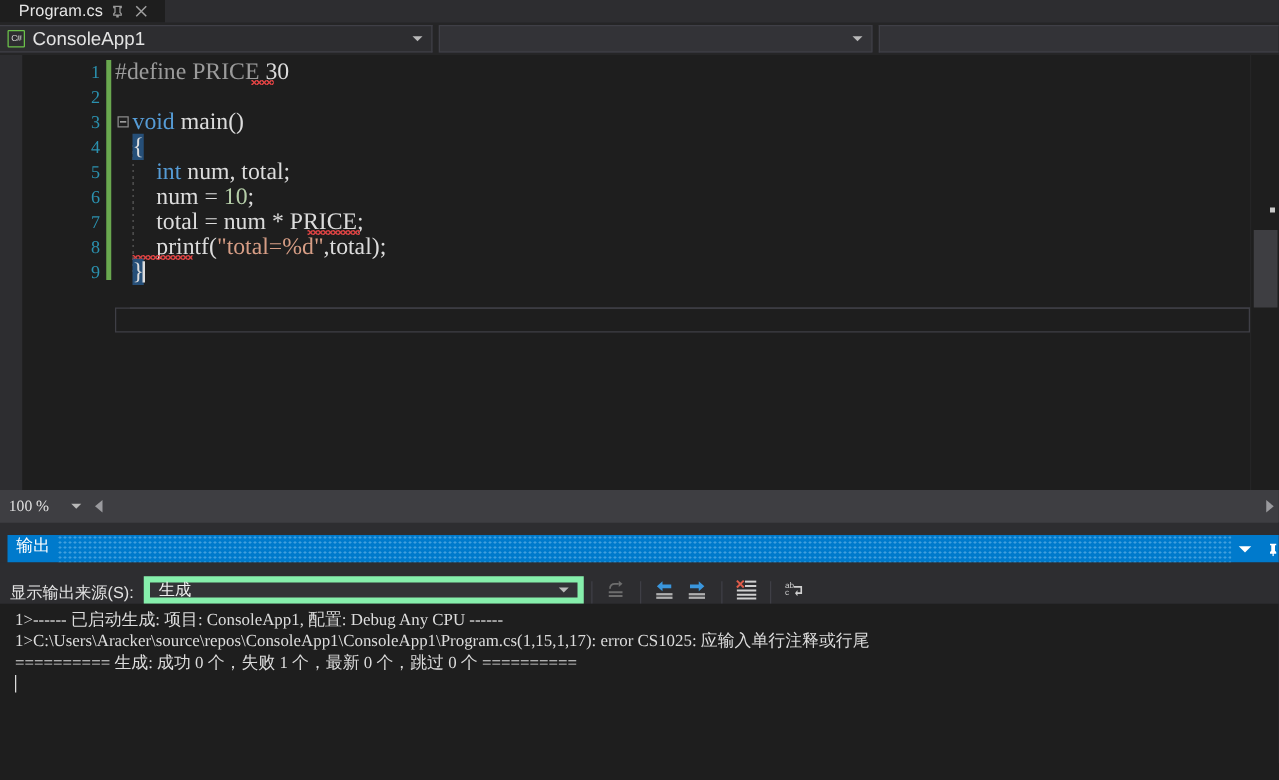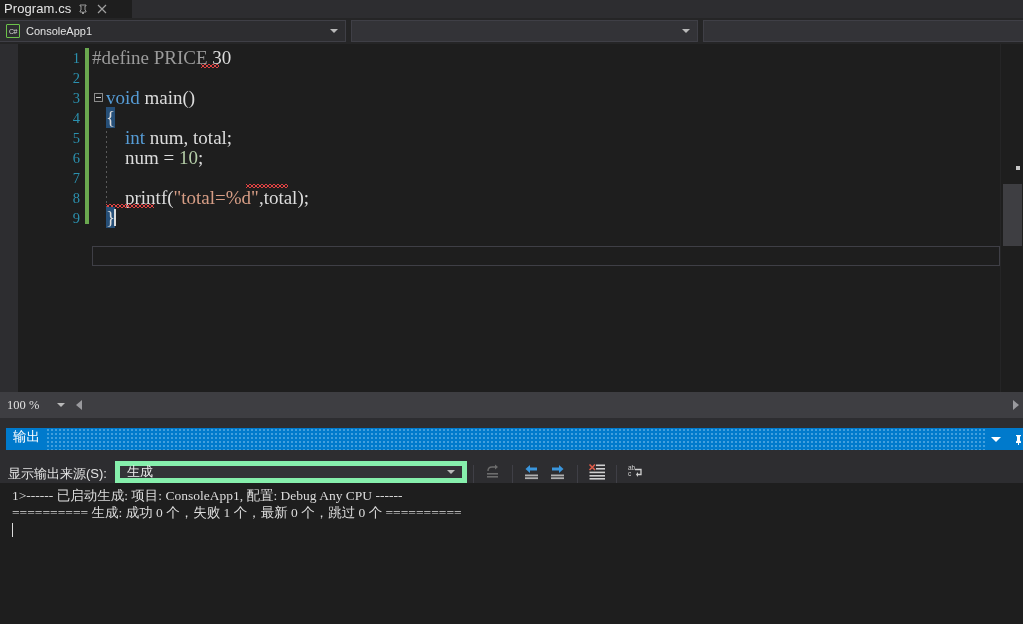--- a/index.html
+++ b/index.html
@@ -12,21 +12,21 @@
   #app { position: relative; width: 1023px; height: 624px; background: #2d2d30; }
 
   
   .tabstrip {
     position: absolute; left: 0; top: 0; width: 1023px; height: 18px;
     background: #2d2d30;
   }
   .doc-tab {
     position: absolute; left: 0; top: 0; height: 18px; width: 132px;
     background: #1e1e1e;
-    display: flex; align-items: center; padding: 0 4px 0 4px;
+    display: flex; align-items: center; padding: 0 4px 0 15px;
     cursor: pointer;
   }
   .doc-tab-title {
     color: #e6e6e6; font-size: 13px; line-height: 18px;
     white-space: nowrap; letter-spacing: .1px;
   }
   .tab-ico {
     width: 14px; height: 16px; margin-left: 5px;
     display: flex; align-items: center; justify-content: center;
     color: #9b9b9b; font-size: 11px; line-height: 1; cursor: pointer;
@@ -47,21 +47,21 @@
   .nav-combo.c2 { width: 348px; margin-left: 5px; }
   .nav-combo.c3 { width: 320px; margin-left: 5px; border-right: none; }
   .cs-badge {
     width: 14px; height: 14px; margin-left: 6px; flex: 0 0 auto;
     border: 1px solid #6cc24a; background: #2d2d30; border-radius: 1px;
     display: flex; align-items: center; justify-content: center;
     font-size: 7px; color: #d6d6d6; font-family: "Liberation Sans", sans-serif;
     letter-spacing: -0.5px;
   }
   .nav-combo-text {
-    color: #e3e3e3; font-size: 11px; margin-left: 6px;
+    color: #e3e3e3; font-size: 15px; margin-left: 6px;
     white-space: nowrap; overflow: hidden;
   }
   .combo-arrow {
     position: absolute; right: 7px; top: 50%; margin-top: -2px;
     width: 0; height: 0; border-left: 4px solid transparent;
     border-right: 4px solid transparent; border-top: 4px solid #b9b9b9;
   }
 
   
   .editor-wrap {
@@ -276,20 +276,21 @@
       <div class="cline" style="top:24px"></div>
 
       <div class="cline" style="top:44px; left:14px"><span class="tk-kw">void</span><span class="tk-plain"> main()</span></div>
 
       <div class="cline" style="top:64px; left:14px"><span class="brace-hl">{</span></div>
 
       <div class="cline" style="top:84px; left:14px"><span class="tk-plain">    </span><span class="tk-kw">int</span><span class="tk-plain"> num, total;</span></div>
 
       <div class="cline" style="top:104px; left:14px"><span class="tk-plain">    </span><span class="tk-plain">num = </span><span class="tk-num">10</span><span class="tk-plain">;</span></div>
 
+      <div class="cline" style="top:124px; left:14px"><span class="tk-plain">    </span><span class="tk-plain">total = num * PRICE;</span></div>
       <div class="squig" style="left:154px; top:140px; width:42px"></div>
 
       <div class="cline" style="top:144px; left:14px"><span class="tk-plain">    </span><span class="tk-plain">printf(</span><span class="tk-str">"total=%d"</span><span class="tk-plain">,total);</span></div>
       <div class="squig" style="left:14px; top:160px; width:48px"></div>
 
       <div class="cline" style="top:164px; left:14px"><span class="brace-hl">}</span></div>
       <div class="caret" style="left:22px; top:165px"></div>
     </div>
 
     <div class="vscroll">
@@ -369,17 +370,18 @@
         <text x="1" y="7" font-size="6.5" fill="#d0d0d0" font-family="Liberation Sans, sans-serif">ab</text>
         <text x="1" y="13" font-size="6.5" fill="#d0d0d0" font-family="Liberation Sans, sans-serif">c</text>
         <path d="M8 6.5 h6 v5 h-4" fill="none" stroke="#d0d0d0" stroke-width="1.3"></path>
         <path d="M11 9 L9 11.5 L11 14Z" fill="#d0d0d0"></path>
       </svg>
     </span>
   </div>
 
   <div class="out-body">
     <div class="out-line">1&gt;------ 已启动生成: 项目: ConsoleApp1, 配置: Debug Any CPU ------</div>
+    <div class="out-line">1&gt;C:\Users\Aracker\source\repos\ConsoleApp1\ConsoleApp1\Program.cs(1,15,1,17): error CS1025: 应输入单行注释或行尾</div>
     <div class="out-line">========== 生成: 成功 0 个，失败 1 个，最新 0 个，跳过 0 个 ==========</div>
     <div class="out-caret"></div>
   </div>
 
 </div>
 
 </body></html>

